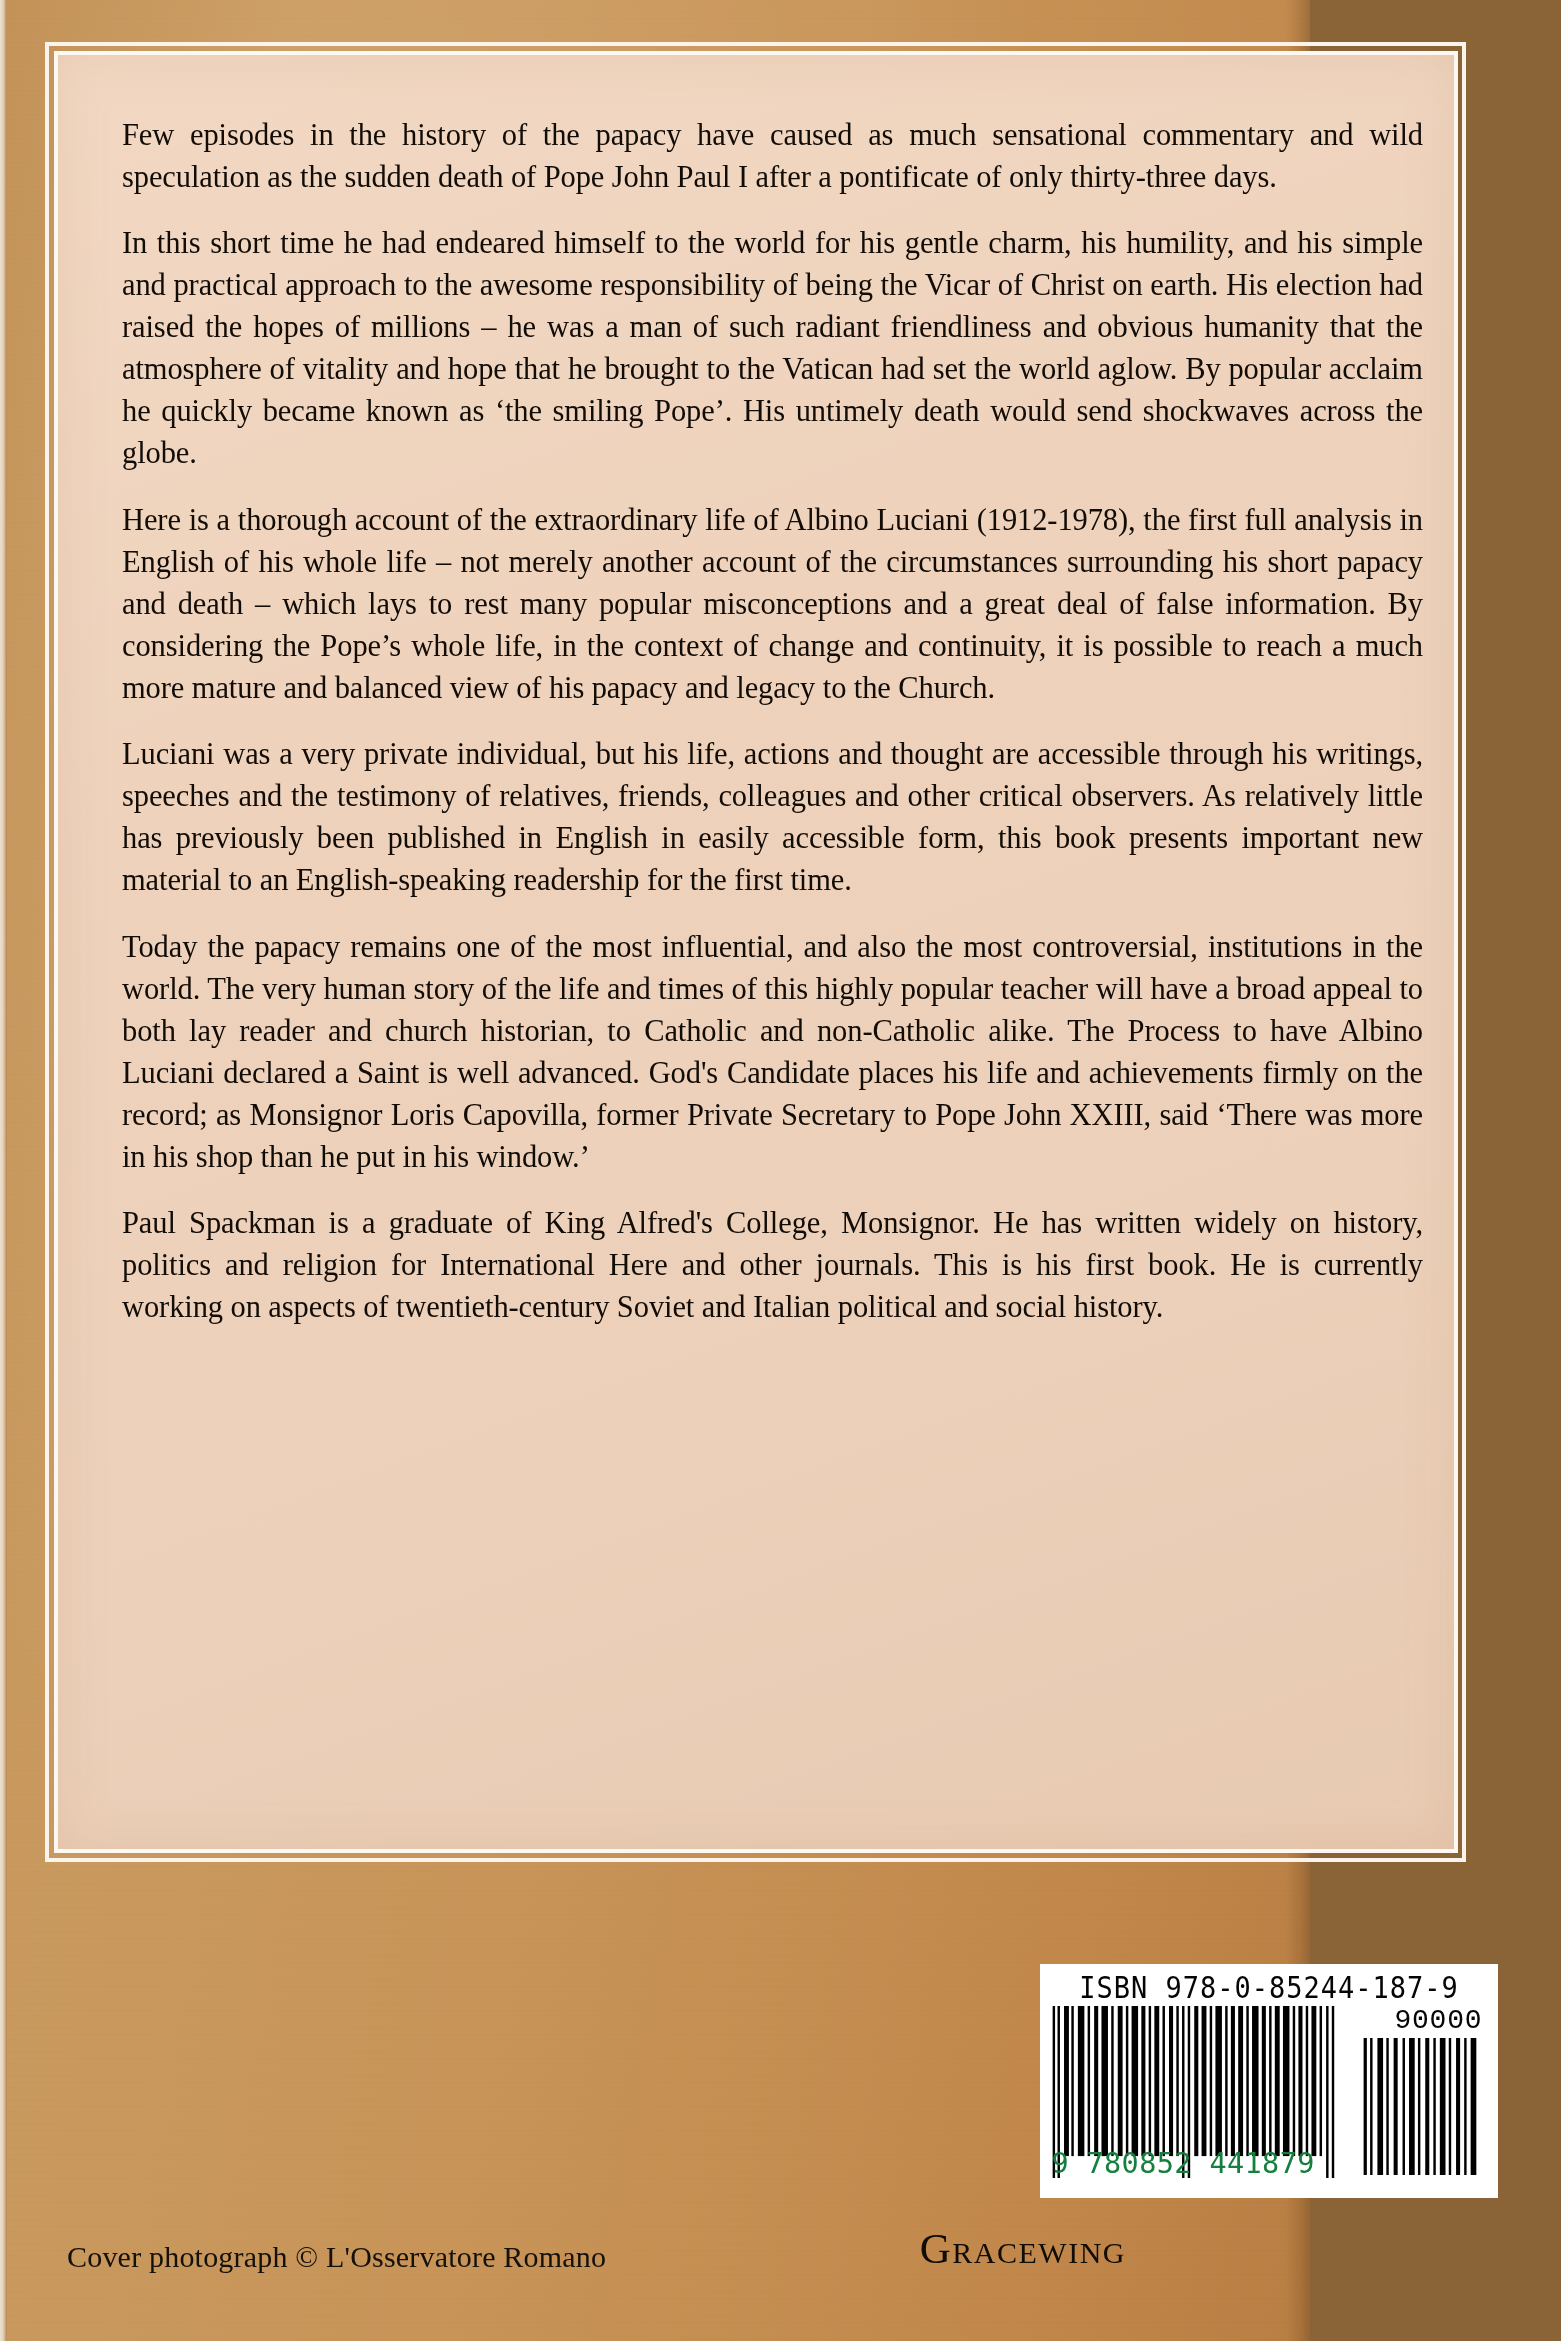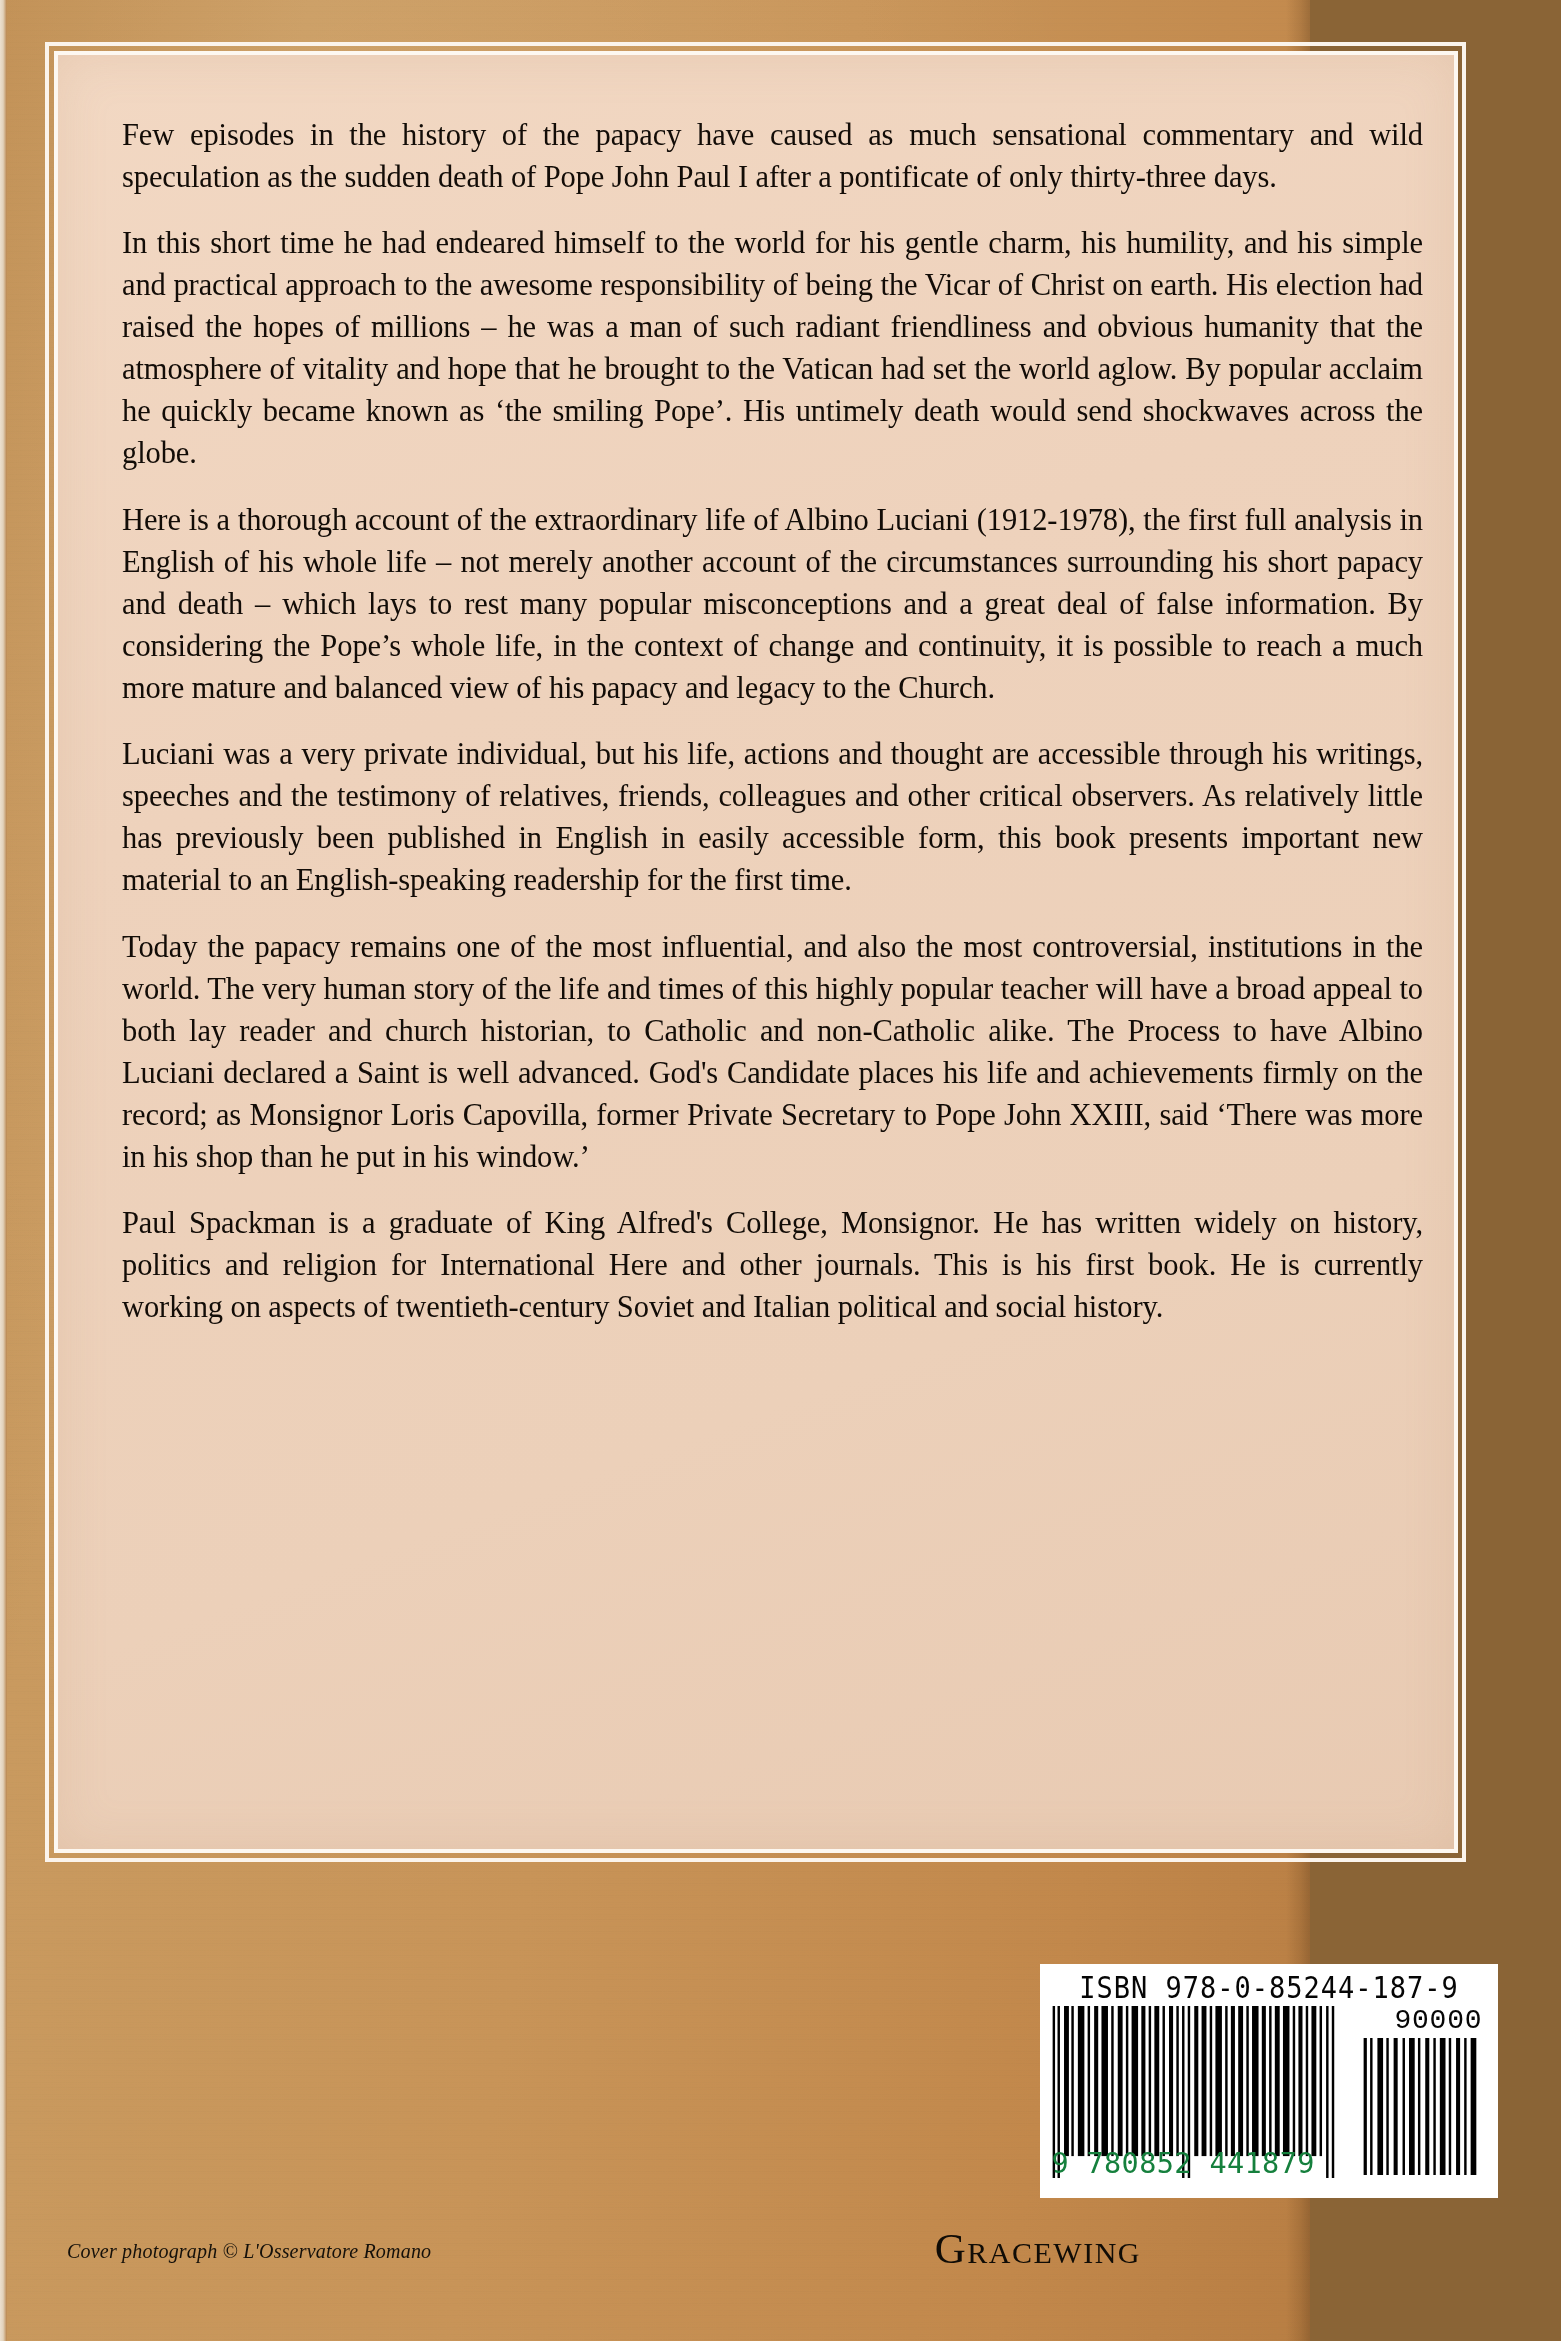--- a/index.html
+++ b/index.html
@@ -163,29 +163,28 @@
     color: #15803d;
     letter-spacing: 0.4px;
     white-space: nowrap;
   }
 
   
   #photo-credit {
     position: absolute;
     left: 67px;
     top: 2240px;
-    font-size: 20px;
-    font-style: italic;
+    font-size: 30px;
     color: #14100a;
     letter-spacing: 0.2px;
     white-space: nowrap;
   }
   #publisher {
     position: absolute;
-    right: 169px;
+    right: 184px;
     top: 2224px;
     font-size: 43px;
     color: #100c06;
     font-variant: small-caps;
     letter-spacing: 1.5px;
     white-space: nowrap;
     font-family: "Liberation Serif", "DejaVu Serif", serif;
   }
 </style>
 </head>

